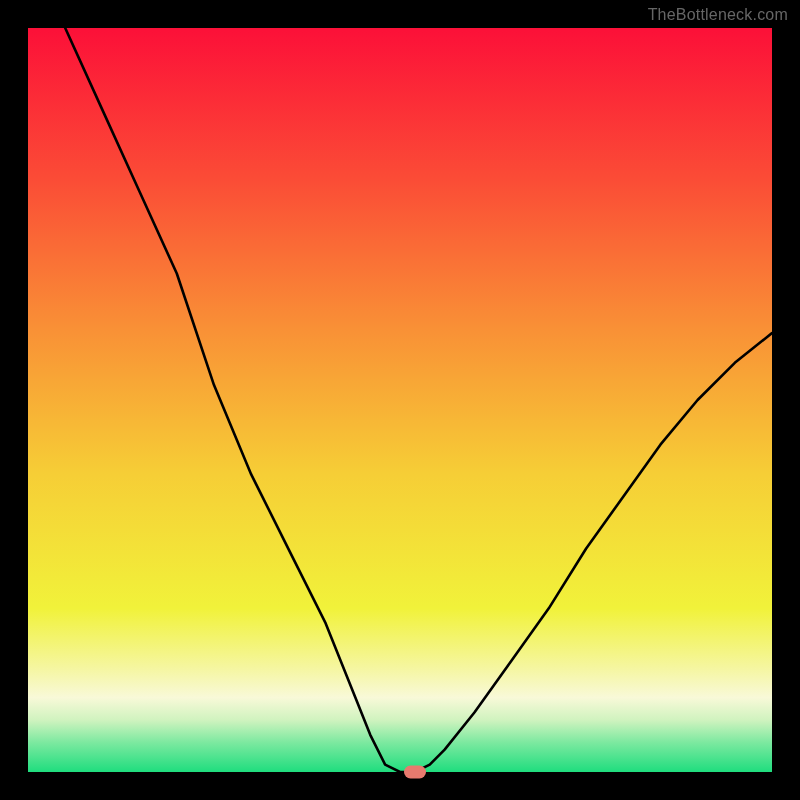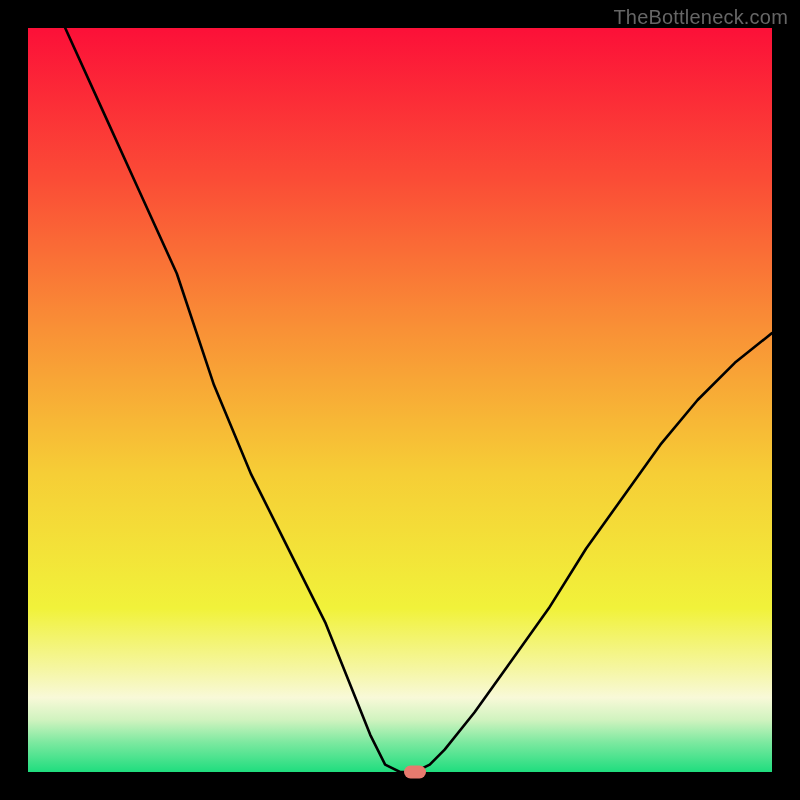--- a/index.html
+++ b/index.html
@@ -14,21 +14,21 @@
     position: relative;
     width: 800px;
     height: 800px;
     background: #000;
   }
   .watermark {
     position: absolute;
     top: 6px;
     right: 12px;
     color: #666;
-    font-size: 20px;
+    font-size: 16px;
     letter-spacing: 0.2px;
     z-index: 10;
     font-weight: 500;
   }
   .plot {
     position: absolute;
     left: 28px;
     top: 28px;
     width: 744px;
     height: 744px;

